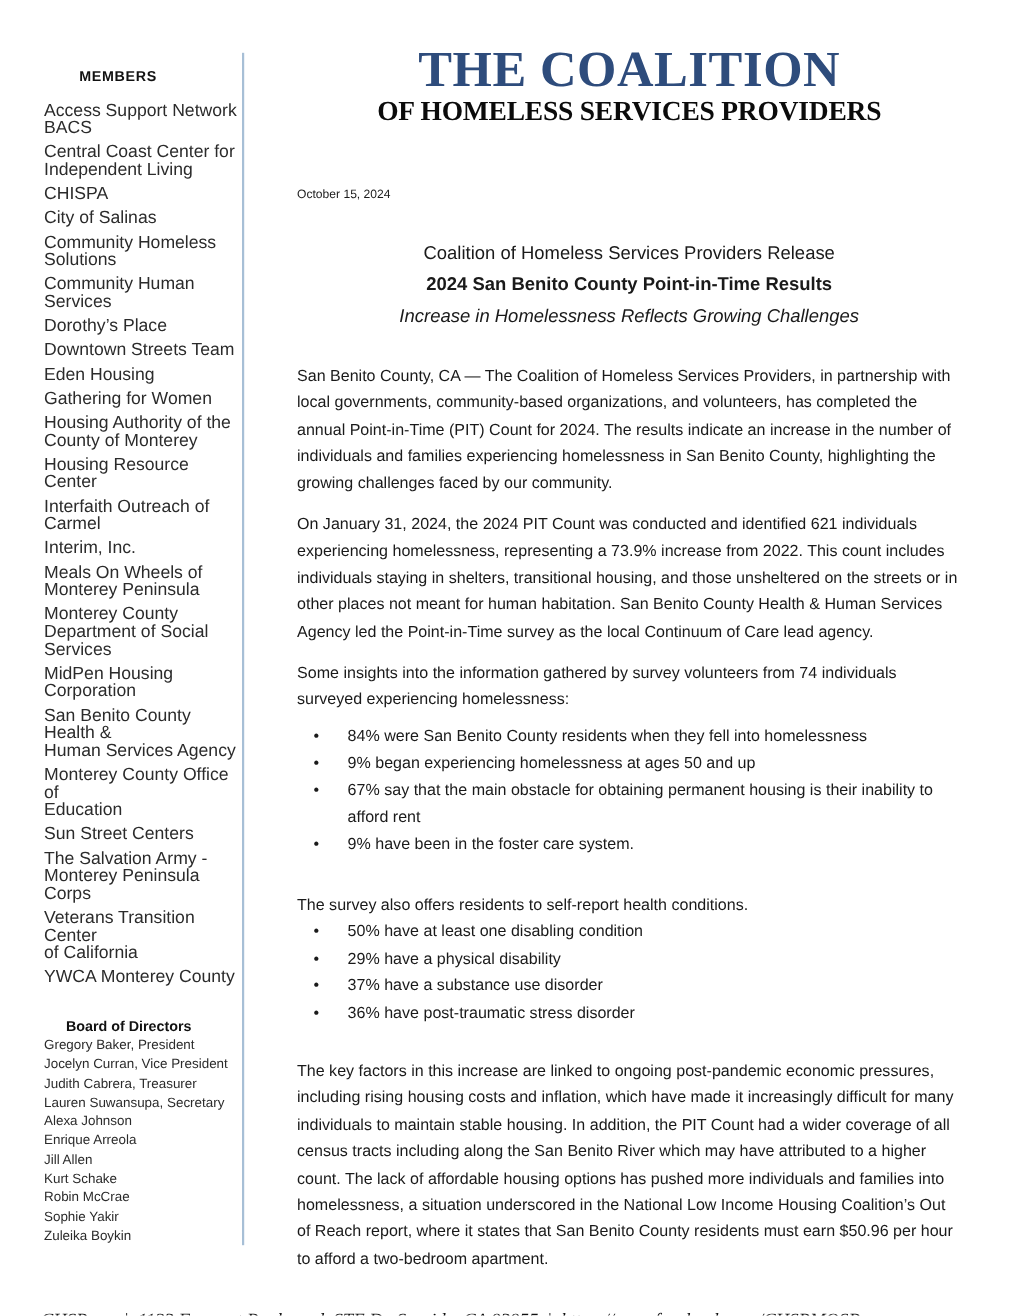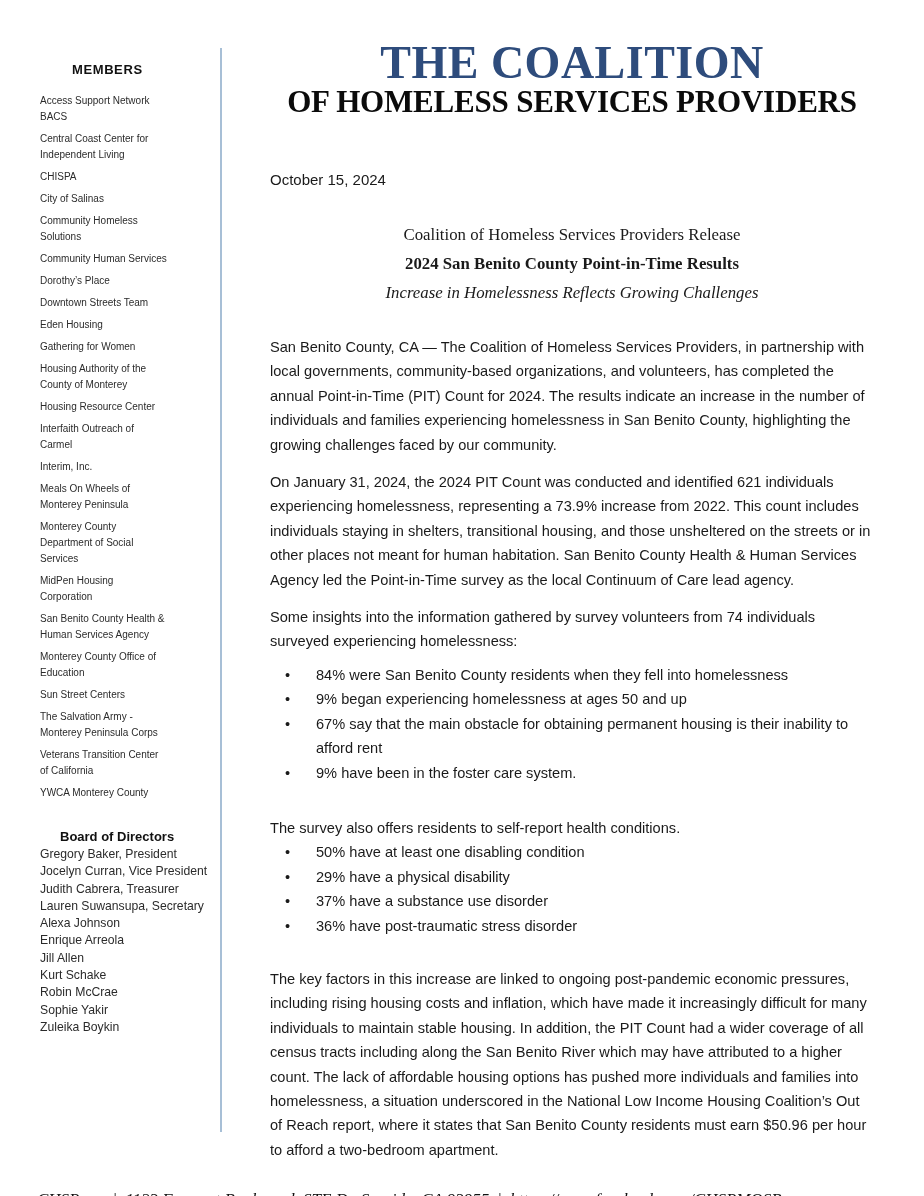--- a/index.html
+++ b/index.html
@@ -12,21 +12,21 @@
     overflow:hidden;
   }
 
   
   .sidebar { position:absolute; left:40px; top:62px; width:182px; }
   .members-heading {
     font-size:13px; font-weight:bold; letter-spacing:0.6px;
     color:#111; margin:0 0 16px 32px;
   }
   .member {
-    font-size:10px; line-height:16px; margin-bottom:6px;
+    font-size:16px; line-height:16px; margin-bottom:6px;
     white-space:pre-line; color:#2b2b2b;
   }
   .board-heading { font-size:13px; font-weight:bold; color:#111; margin:28px 0 2px 0;padding-left:20px; }
   .board-member { font-size:12.2px; line-height:17.3px; color:#2b2b2b; white-space:nowrap; }
 
   .divider {
     position:absolute; left:220px; top:48px; width:1.5px; height:1084px;
     background:var(--divider-blue, #a7bfd6);
   }
 
@@ -34,27 +34,27 @@
   .main { position:absolute; left:270px; top:0; width:604px; }
 
   .logo { text-align:center; margin-top:38px; }
   .logo-line1 {
     font-family:"Liberation Serif", serif; font-weight:bold;
     font-size:46px; line-height:50px; color:var(--logo-blue, #2e4c7c);
     letter-spacing:0.5px;
   }
   .logo-line2 {
     font-family:"Liberation Serif", serif; font-weight:bold;
-    font-size:31px; line-height:27px; color:#0b0b0b; letter-spacing:-0.2px;
-  }
-
-  .date { margin-top:56px; font-size:15px; color:#1a1a1a; }
+    font-size:25px; line-height:27px; color:#0b0b0b; letter-spacing:-0.2px;
+  }
+
+  .date { margin-top:56px; font-size:11px; color:#1a1a1a; }
 
   .title-block { margin-top:38px; text-align:center; }
-  .title-line { font-size:16.8px; line-height:18px;font-family:Liberation Serif, serif; }
+  .title-line { font-size:16.8px; line-height:18px; }
   .title-line + .title-line { margin-top:11px; }
   .title-bold { font-weight:bold; }
   .title-italic { font-style:italic; }
 
   .para { font-size:14.6px; line-height:24.4px; margin-top:13px; color:#1a1a1a; }
   .para.first { margin-top:33px; }
   .para.after-bullets { margin-top:31px; }
   .para.last { margin-top:29px; }
 
   ul.bullets { list-style:none; margin:9px 0 0 0; padding:0; }

